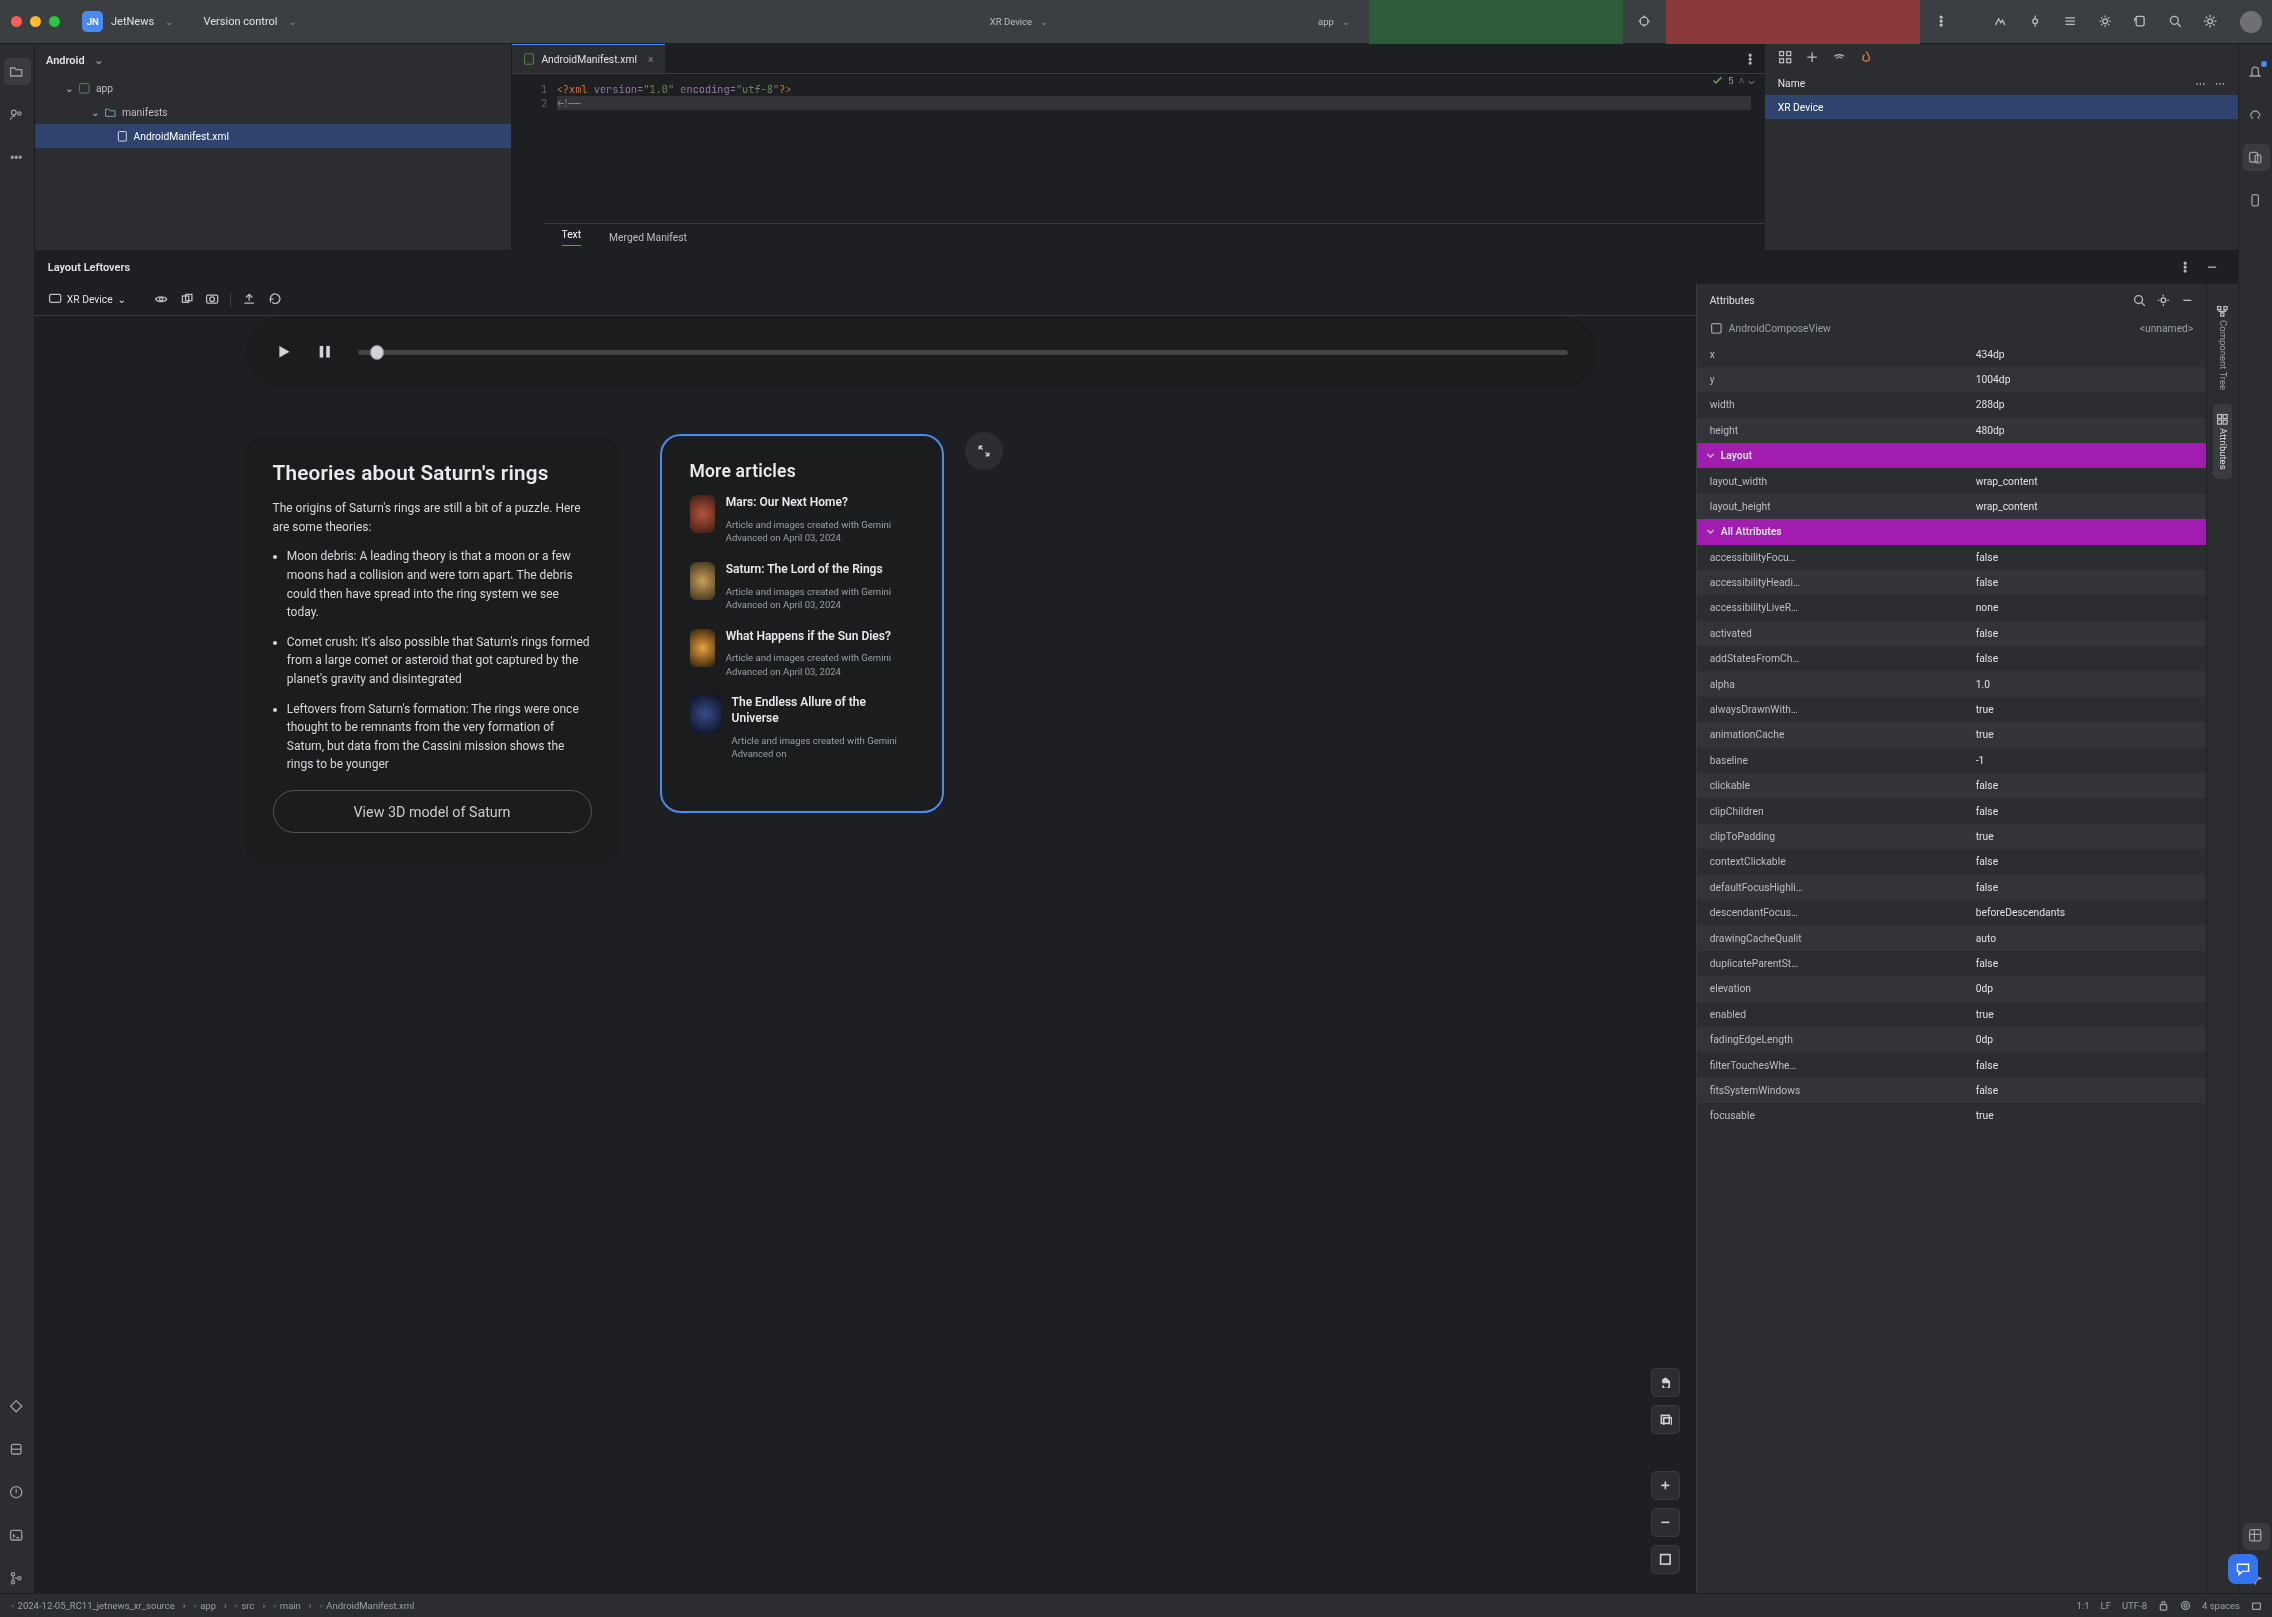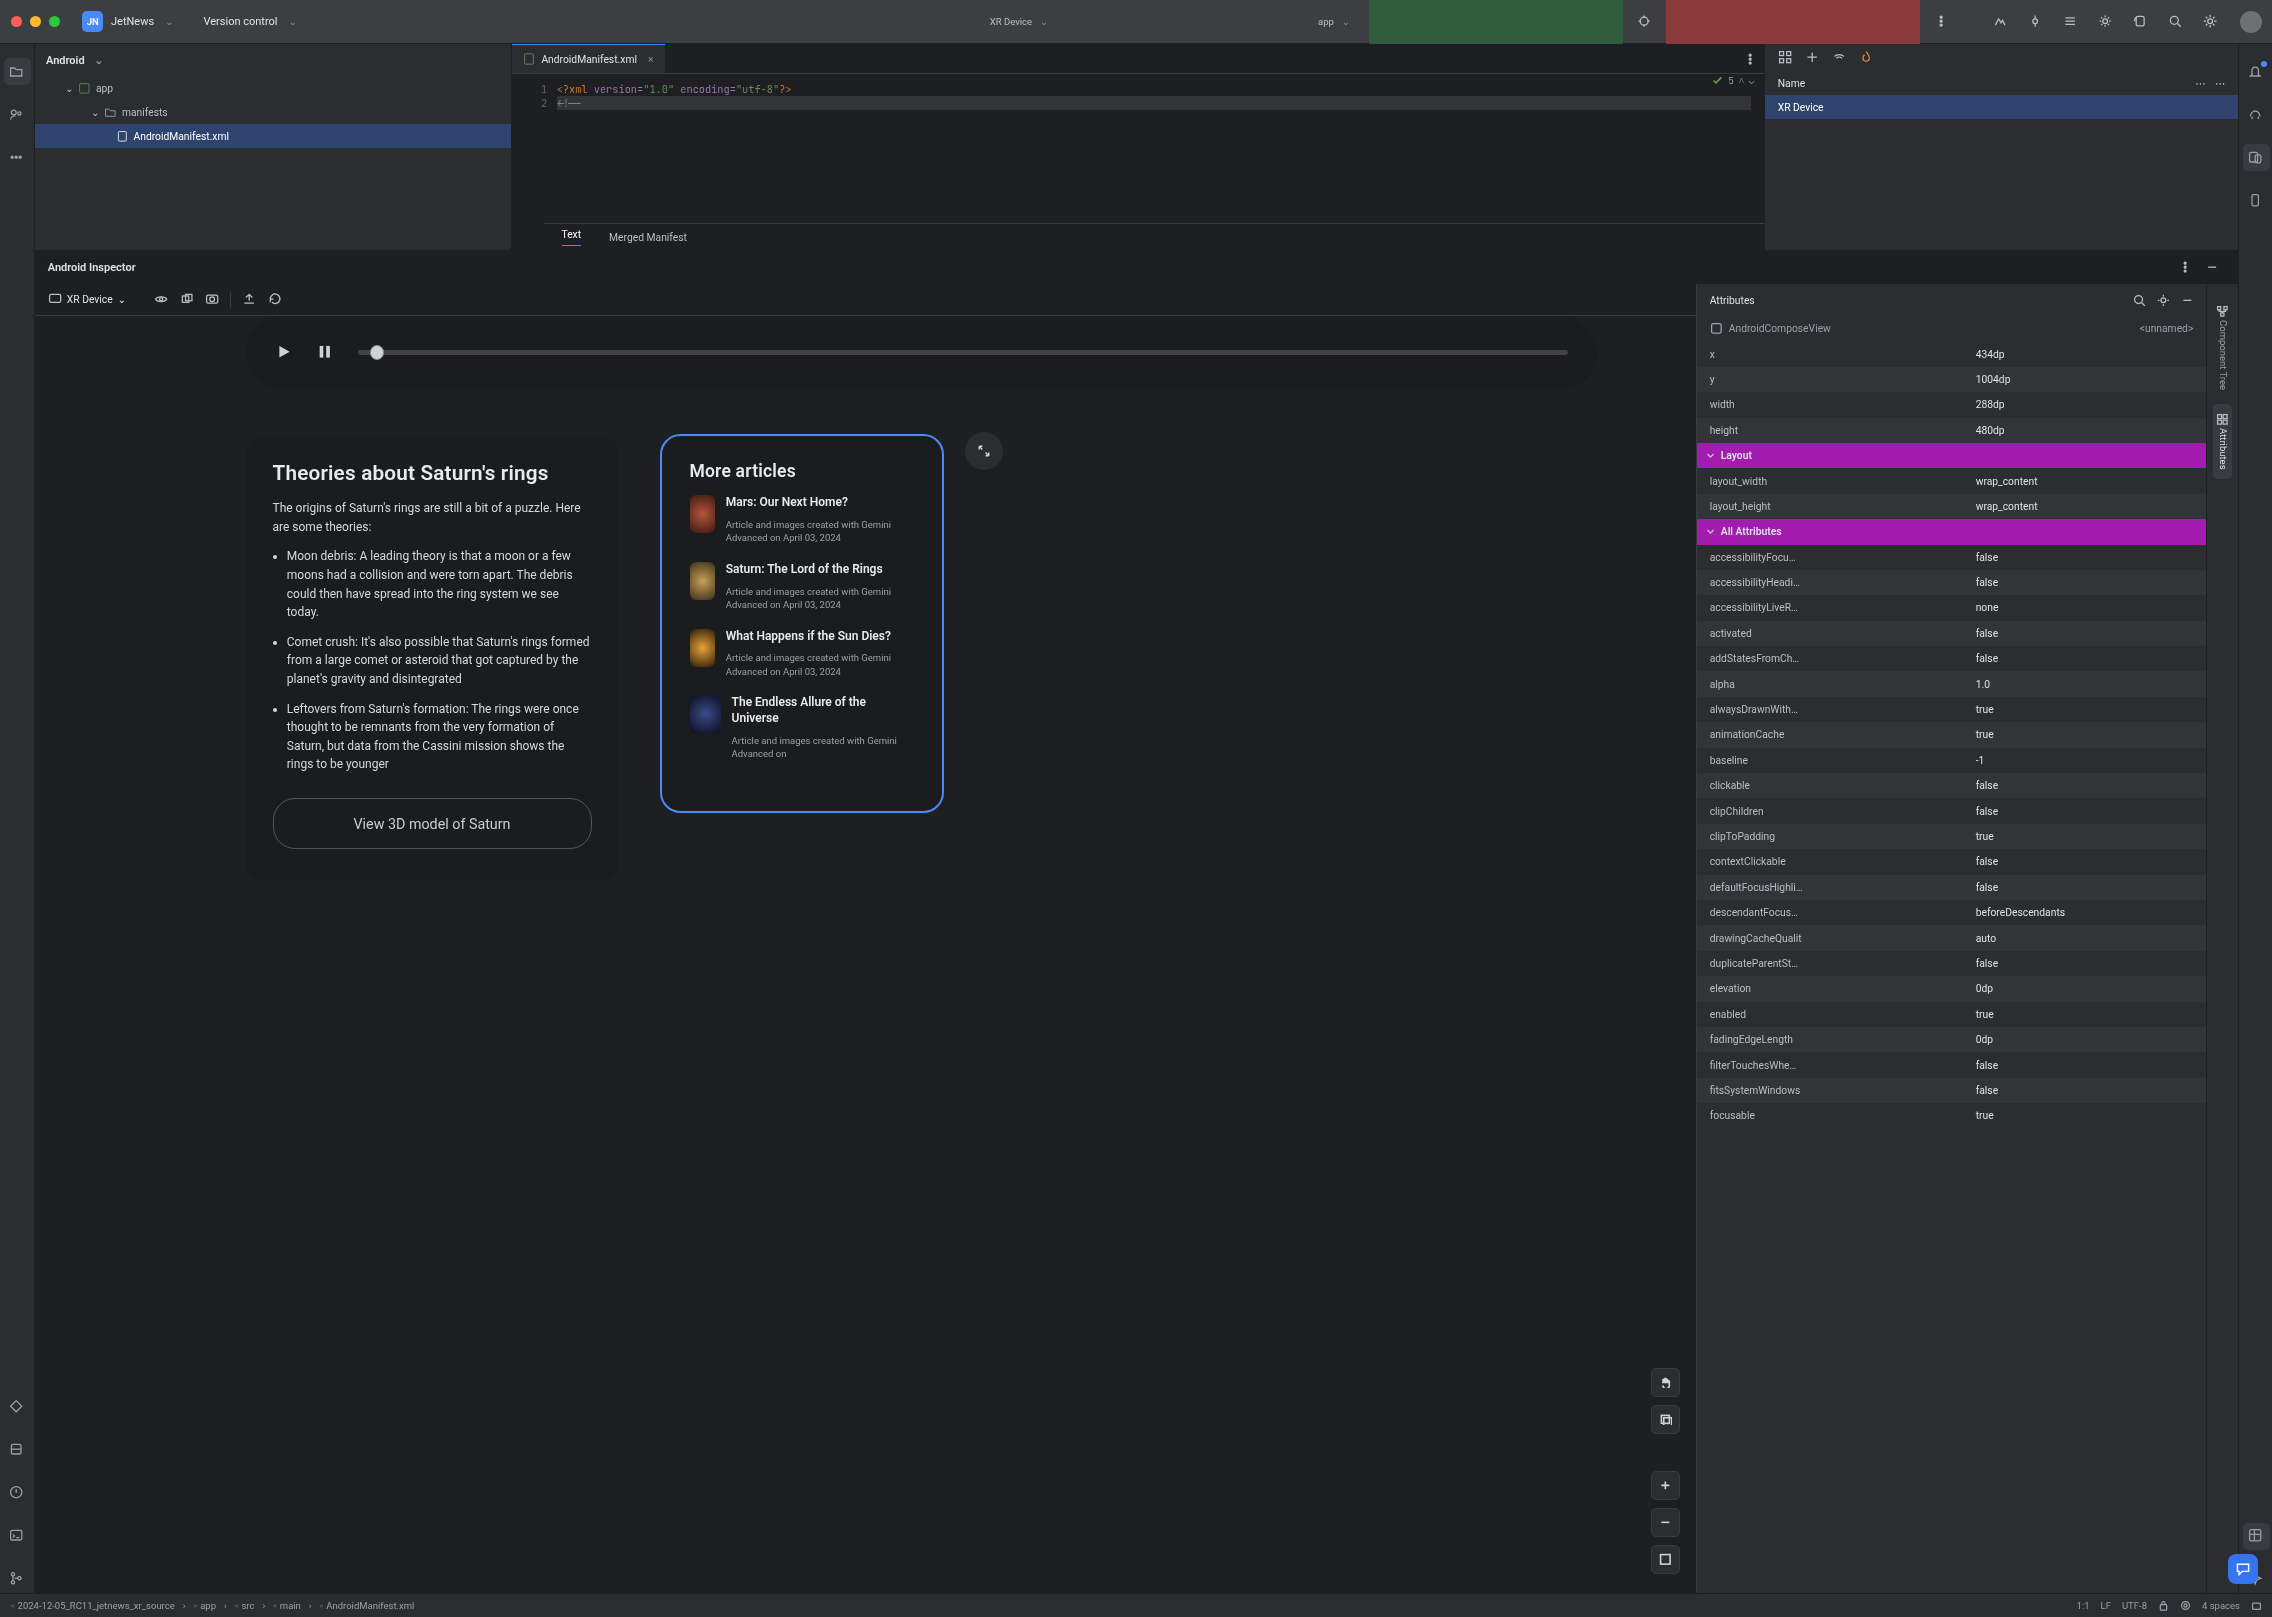--- a/index.html
+++ b/index.html
@@ -155,21 +155,21 @@
 .card.right{ width: 278px; outline: 2.4px solid #4a8af4; outline-offset: 1.6px;}
 .more-item{ display:flex; gap:11px; margin-bottom:17.5px;}
 .thumb{ width:38px;height:38px;border-radius:6.4px;background:#333;}
 .thumb.mars{background:radial-gradient(circle,#b5543a,#3a1b12);}
 .thumb.saturn{background:radial-gradient(circle,#caa05a,#3a2f18);}
 .thumb.sun{background:radial-gradient(circle,#e8a23c,#2e1d07);}
 .thumb.uni{background:radial-gradient(circle,#3a4b8a,#0b0e1e);}
 .mi-title{font-size:12px;font-weight:600;color:#e8eaed;line-height:1.3;}
 .mi-sub{font-size:9.5px;color:#9aa0a6;line-height:1.4;margin-top:7px;}
 .view-btn{
-  margin-top:24px;border:0.8px solid #555;border-radius:22px;height:51px;display:flex;align-items:center;
+  margin-top:16px;border:0.8px solid #555;border-radius:22px;height:43px;display:flex;align-items:center;
   justify-content:center;color:#ccc;font-size:14.3px;
 }
 
 
 .fab{ width:38px;height:38px;border-radius:50%;background:#2b2d30;display:flex;align-items:center;justify-content:center;
   position:absolute; margin-left: 302px; }
 .fab svg{width:16px;height:16px;stroke:#cfd2d6;fill:none;stroke-width:1.8;}
 
 
 .zoom-ctl { position:absolute; right:16px; bottom:19px; display:flex; flex-direction:column; gap:8px;}
@@ -476,21 +476,21 @@
             <span>⋯</span>
           </span>
         </div>
         <div class="dm-row sel">
           <span>XR Device</span>
         </div>
       </div>
     </div>
 
     <div class="li-head">
-      <span>Android Inspector</span>
+      <span>Layout Leftovers</span>
       <div class="spacer"></div>
       <div class="tb-btn">
           <svg viewBox="0 0 18 18" width="14.3" height="14.3">
             <circle cx="9" cy="4" r="1.2" fill="#bcbec4"></circle>
             <circle cx="9" cy="9" r="1.2" fill="#bcbec4"></circle>
             <circle cx="9" cy="14" r="1.2" fill="#bcbec4"></circle>
           </svg>
         </div>
       <div class="tb-btn">
           <svg viewBox="0 0 18 18" width="14.3" height="14.3">

